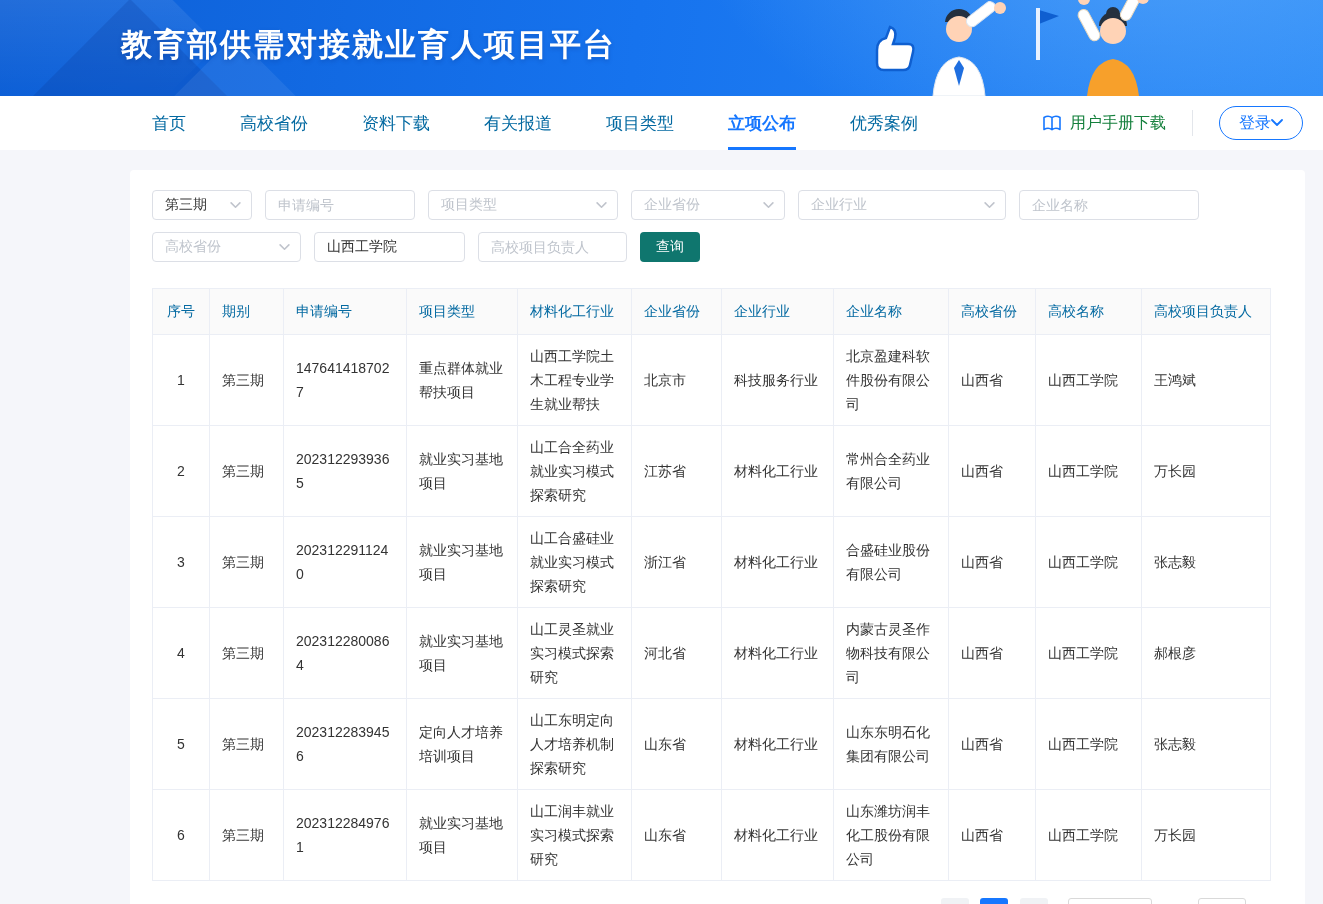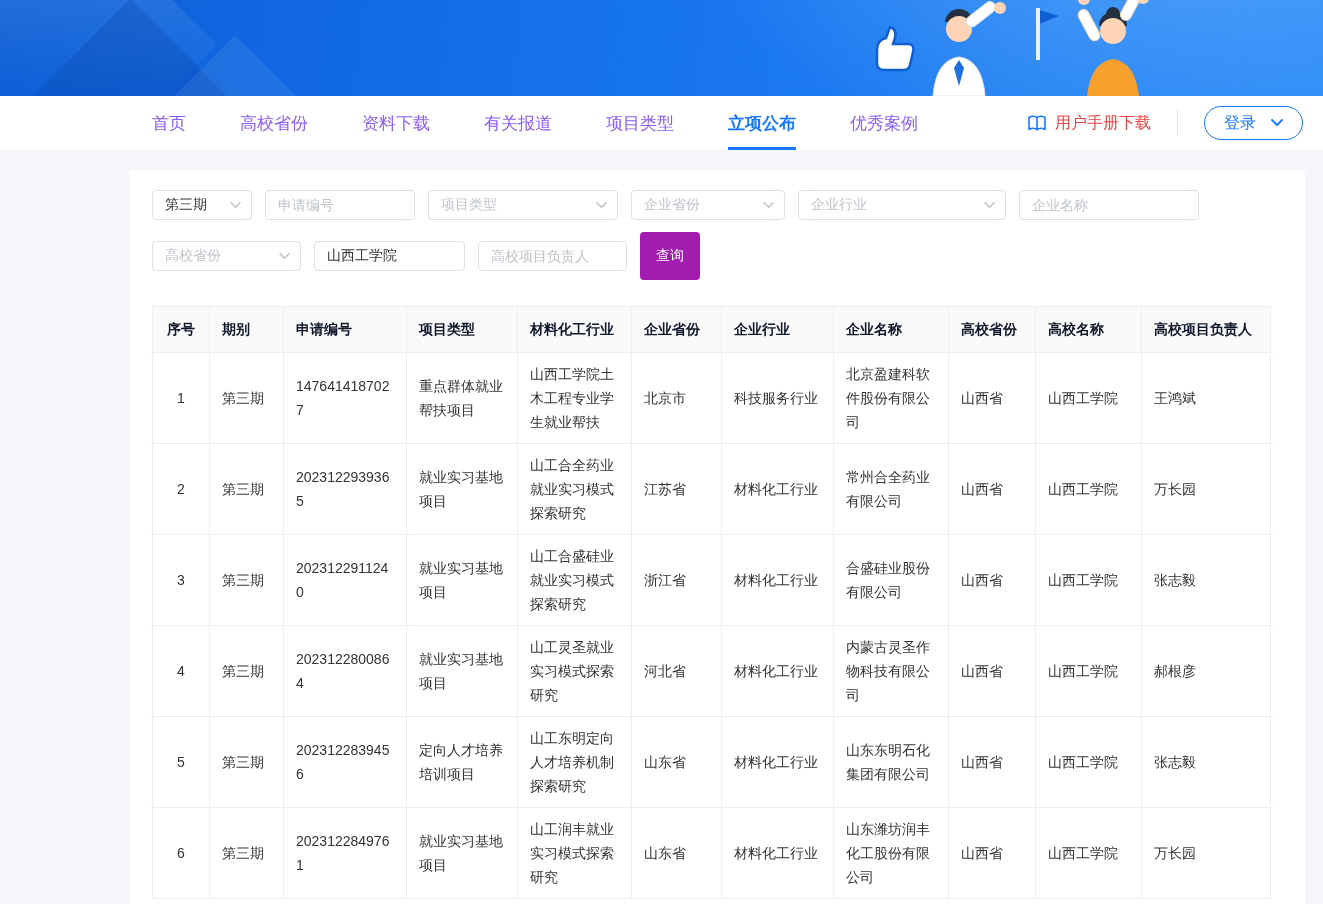--- a/index.html
+++ b/index.html
@@ -26,29 +26,29 @@
     text-shadow:0 2px 4px rgba(0,40,120,.25); white-space:nowrap;
   }
   .banner-art{ position:absolute; right:140px; bottom:0; height:96px; width:320px; }
 
   
   .nav{
     height:54px; background:#fff; display:flex; align-items:stretch;
     padding-left:152px; padding-right:20px; column-gap:54px;
   }
   .nav-item{
-    display:flex; align-items:center; font-size:17px; color:#8b5cf6; cursor:pointer;
+    display:flex; align-items:center; font-size:17px; color:#0369a1; cursor:pointer;
     border-bottom:3px solid transparent; padding-top:3px; white-space:nowrap;
   }
   .nav-item.active{ color:#1677ff; border-bottom-color:#1677ff; font-weight:700; }
   .nav-right{ margin-left:auto; display:flex; align-items:center; }
-  .manual{ display:flex; align-items:center; gap:8px; color:#ef4444; font-size:16px; cursor:pointer; white-space:nowrap; }
+  .manual{ display:flex; align-items:center; gap:8px; color:#15803d; font-size:16px; cursor:pointer; white-space:nowrap; }
   .nav-divider{ width:1px; height:26px; background:#e3e6eb; margin:0 26px; }
   .login-btn{
-    display:flex; align-items:center; gap:15px; border:1px solid #1677ff; color:#1677ff;
+    display:flex; align-items:center; gap:0; border:1px solid #1677ff; color:#1677ff;
     background:#fff; border-radius:999px; height:34px; padding:0 19px; font-size:16px; cursor:pointer;
     font-family:inherit;
   }
 
   
   .content{ height:754px; }
   .card{
     width:1175px; margin:20px 0 0 130px; background:#fff; border-radius:4px;
     padding:20px 35px 40px 22px; min-height:760px;
   }
@@ -58,47 +58,48 @@
   .filter-row + .filter-row{ margin-top:12px; }
   .ctl{ height:30px; border:1px solid #dcdfe6; border-radius:4px; background:#fff; font-size:14px; }
   .ctl + .ctl, .ctl + .btn-primary{ margin-left:13px; }
   .sel{ display:flex; align-items:center; justify-content:space-between; padding:0 10px 0 12px; cursor:pointer; }
   .sel .sel-text{ color:#bfc4cc; }
   .sel.has-value .sel-text{ color:#333; }
   .sel svg{ flex:0 0 auto; }
   input.ctl{ padding:0 12px; color:#333; outline:none; font-family:inherit; }
   input.ctl::placeholder{ color:#bfc4cc; }
   .btn-primary{
-    height:48px; width:60px; background:#a21caf; color:#fff; border:none; border-radius:4px;
+    height:30px; width:60px; background:#0f766e; color:#fff; border:none; border-radius:4px;
     font-size:14px; cursor:pointer; font-family:inherit;
   }
 
   
   table{ border-collapse:collapse; width:1118px; margin-top:26px; table-layout:fixed; }
   th,td{ border:1px solid #ebeef5; font-size:14px; padding:8px 12px; vertical-align:middle; word-break:break-all; }
-  thead th{ background:#fafafa; color:#0f172a; font-weight:bold; height:46px; text-align:left; }
+  thead th{ background:#fafafa; color:#0369a1; font-weight:normal; height:46px; text-align:left; }
   thead th.center, td.center{ text-align:center; }
   tbody td{ height:91px; color:#333; line-height:24px; background:#fff; }
 
   
   .pagination{ position:relative; width:1118px; height:30px; margin-top:17px; }
   .pg{ position:absolute; top:0; height:28px; border-radius:3px; background:#f0f2f5; cursor:pointer; }
   .pg-prev{ left:789px; width:28px; }
   .pg-active{ left:828px; width:28px; background:#1677ff; }
   .pg-2{ left:868px; width:28px; }
   .pg-wide{ left:916px; width:84px; background:#fff; border:1px solid #d9d9d9; }
   .pg-jump{ left:1046px; width:48px; background:#fff; border:1px solid #d9d9d9; }
 </style>
 </head>
 <body>
 
 <header class="banner">
   <div class="deco deco-a"></div>
   <div class="deco deco-b"></div>
   <div class="deco deco-c"></div>
+  <h1 class="banner-title">教育部供需对接就业育人项目平台</h1>
   <svg class="banner-art" viewBox="0 0 320 96" aria-hidden="true">
 
     <path d="M14 50 q0-10 9-12 l4-11 q7 2 5 11 l-2 6 h15 q7 0 5 8 l-3 13 q-1 5-7 5 h-19 q-7 0-7-7 z" fill="#ffffff" stroke="#0f5fd0" stroke-width="2.5"></path>
 
     <g>
       <path d="M96 9 a14 14 0 0 1 14 13 l-28 0 a14 14 0 0 1 14 -13" fill="#24303f"></path>
       <circle cx="96" cy="29" r="13" fill="#ffd3b6"></circle>
       <path d="M70 96 q3 -36 26 -39 q23 3 26 39 z" fill="#ffffff" stroke="#dfe6ef" stroke-width="1"></path>
       <polygon points="96,60 91,68 96,86 101,68" fill="#1f6fe0"></polygon>
       <rect x="108" y="18" width="34" height="11" rx="5.5" transform="rotate(-38 108 29)" fill="#ffffff" stroke="#dfe6ef"></rect>

